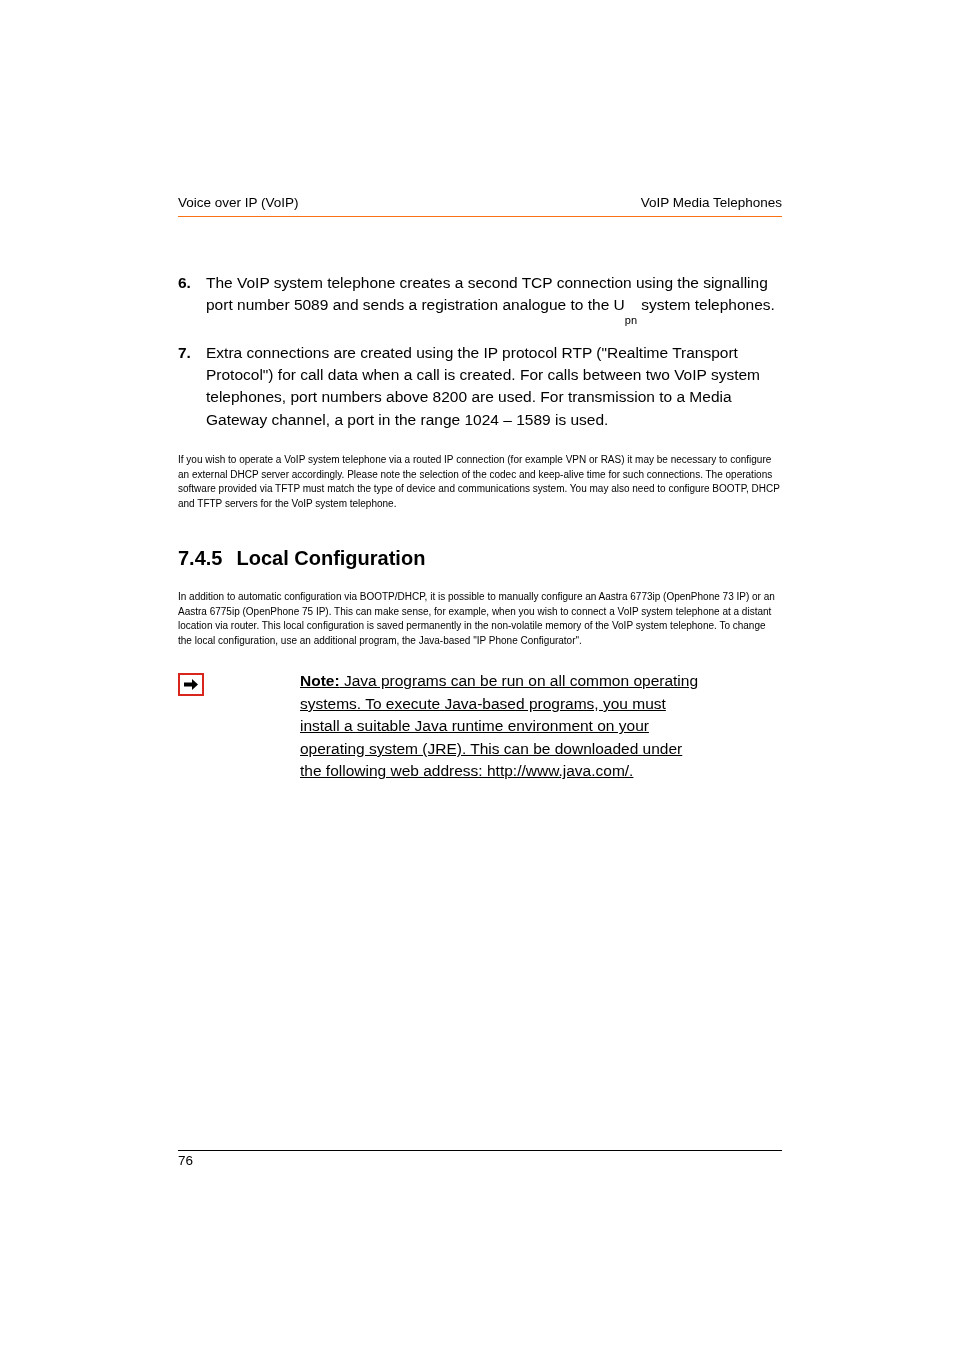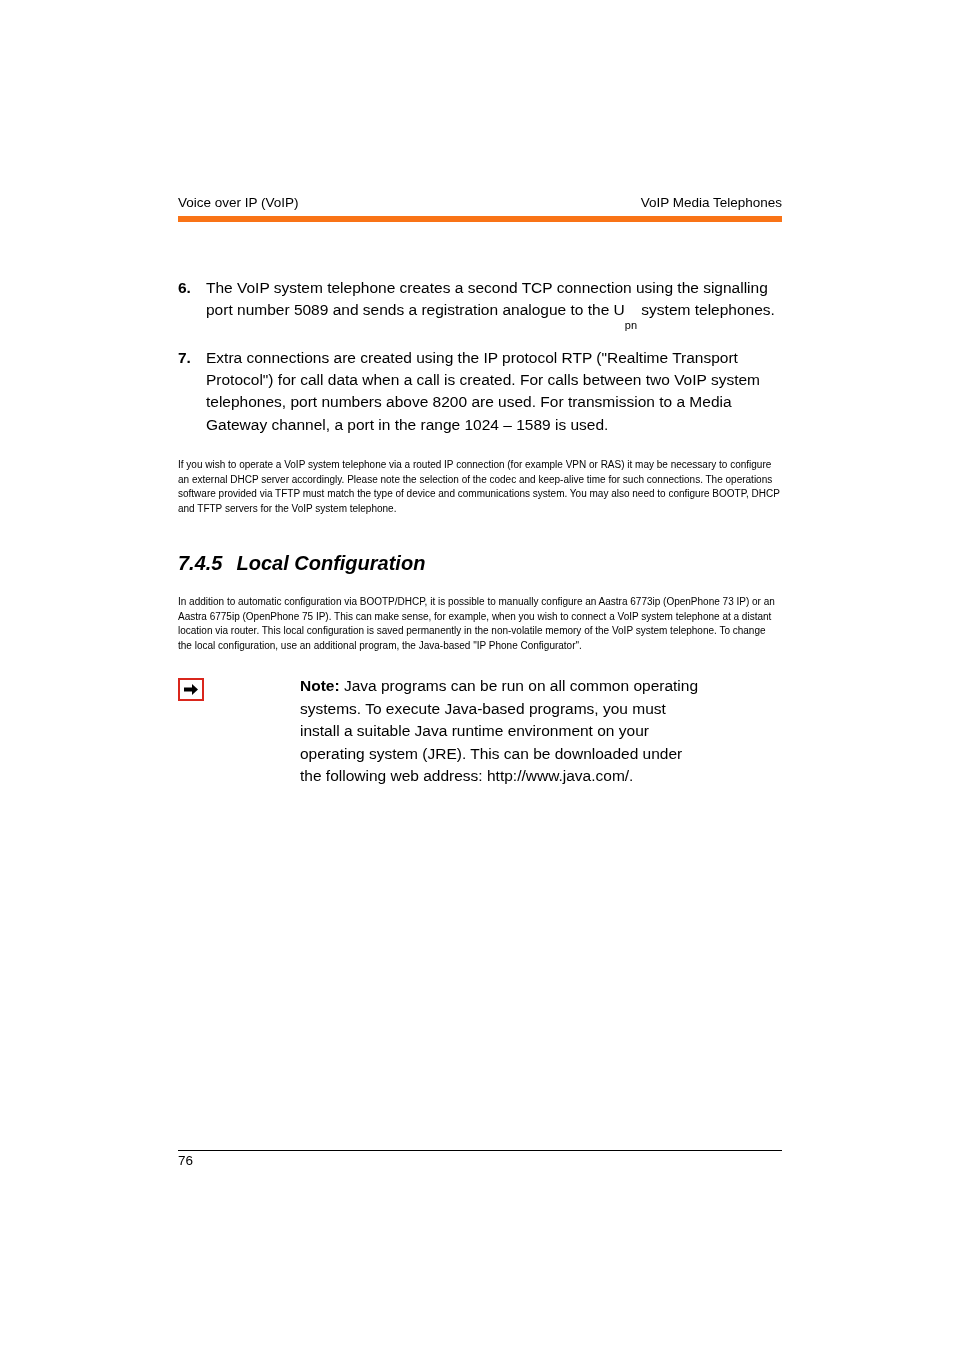--- a/index.html
+++ b/index.html
@@ -15,21 +15,21 @@
     position: relative;
     box-sizing: border-box;
     padding: 195px 172px 0 178px;
   }
   .running-head {
     display: flex;
     justify-content: space-between;
     font-size: 13.5px;
     color: #000;
     padding-bottom: 6px;
-    border-bottom: 6px solid #f97316;
+    border-bottom: 1px solid #f97316;
     margin-bottom: 55px;
   }
   .list-item {
     display: flex;
     font-size: 15.5px;
     line-height: 1.45;
     margin-bottom: 22px;
   }
   .list-num {
     flex: 0 0 28px;
@@ -46,27 +46,27 @@
   .sub {
     font-size: 11px;
     vertical-align: sub;
     position: relative;
     top: 9px;
   }
   h2.section {
     font-size: 20px;
     font-weight: 700;
     margin: 36px 0 20px 0;
-    font-style: italic;
   }
   .sec-num { margin-right: 14px; }
   .note-row {
     display: flex;
     align-items: flex-start;
     margin-top: 6px;
+    text-decoration: underline;
   }
   .note-icon-box {
     flex: 0 0 26px;
     height: 23px;
     border: 2px solid #d9261c;
     box-sizing: border-box;
     display: flex;
     align-items: center;
     justify-content: center;
     margin-top: 3px;

